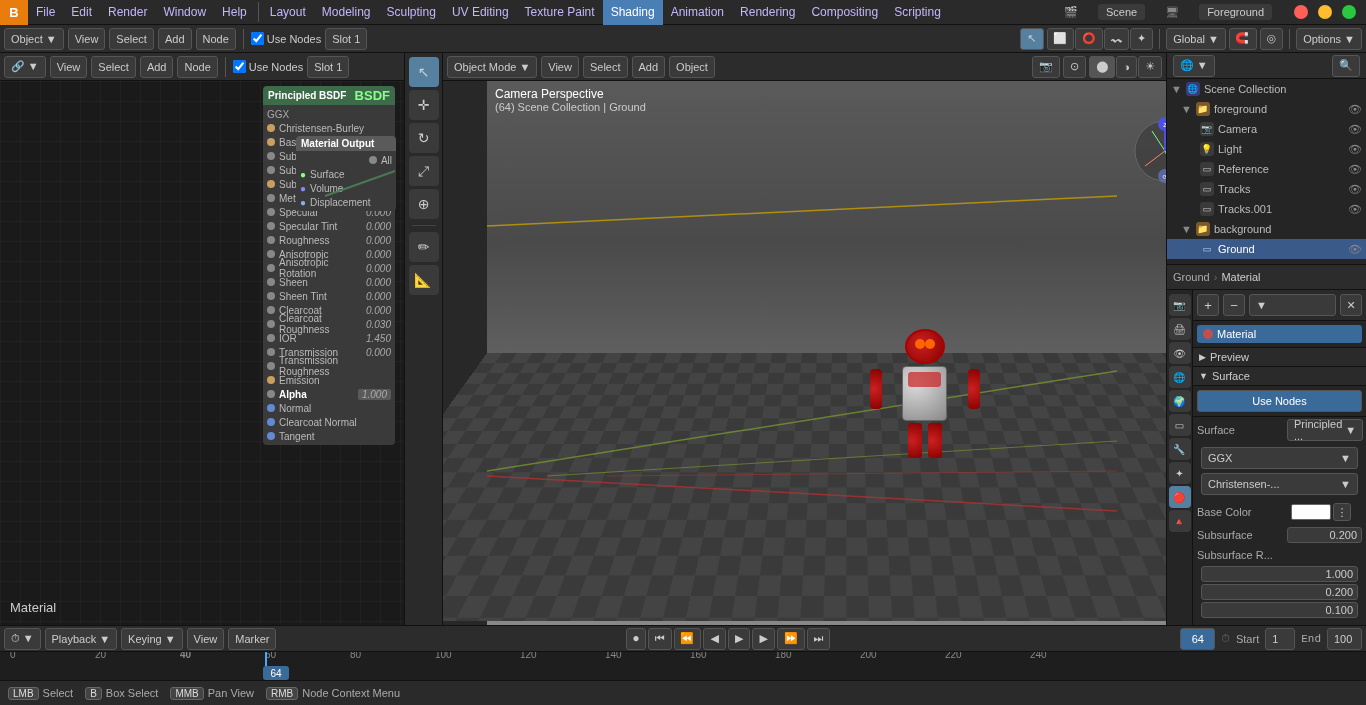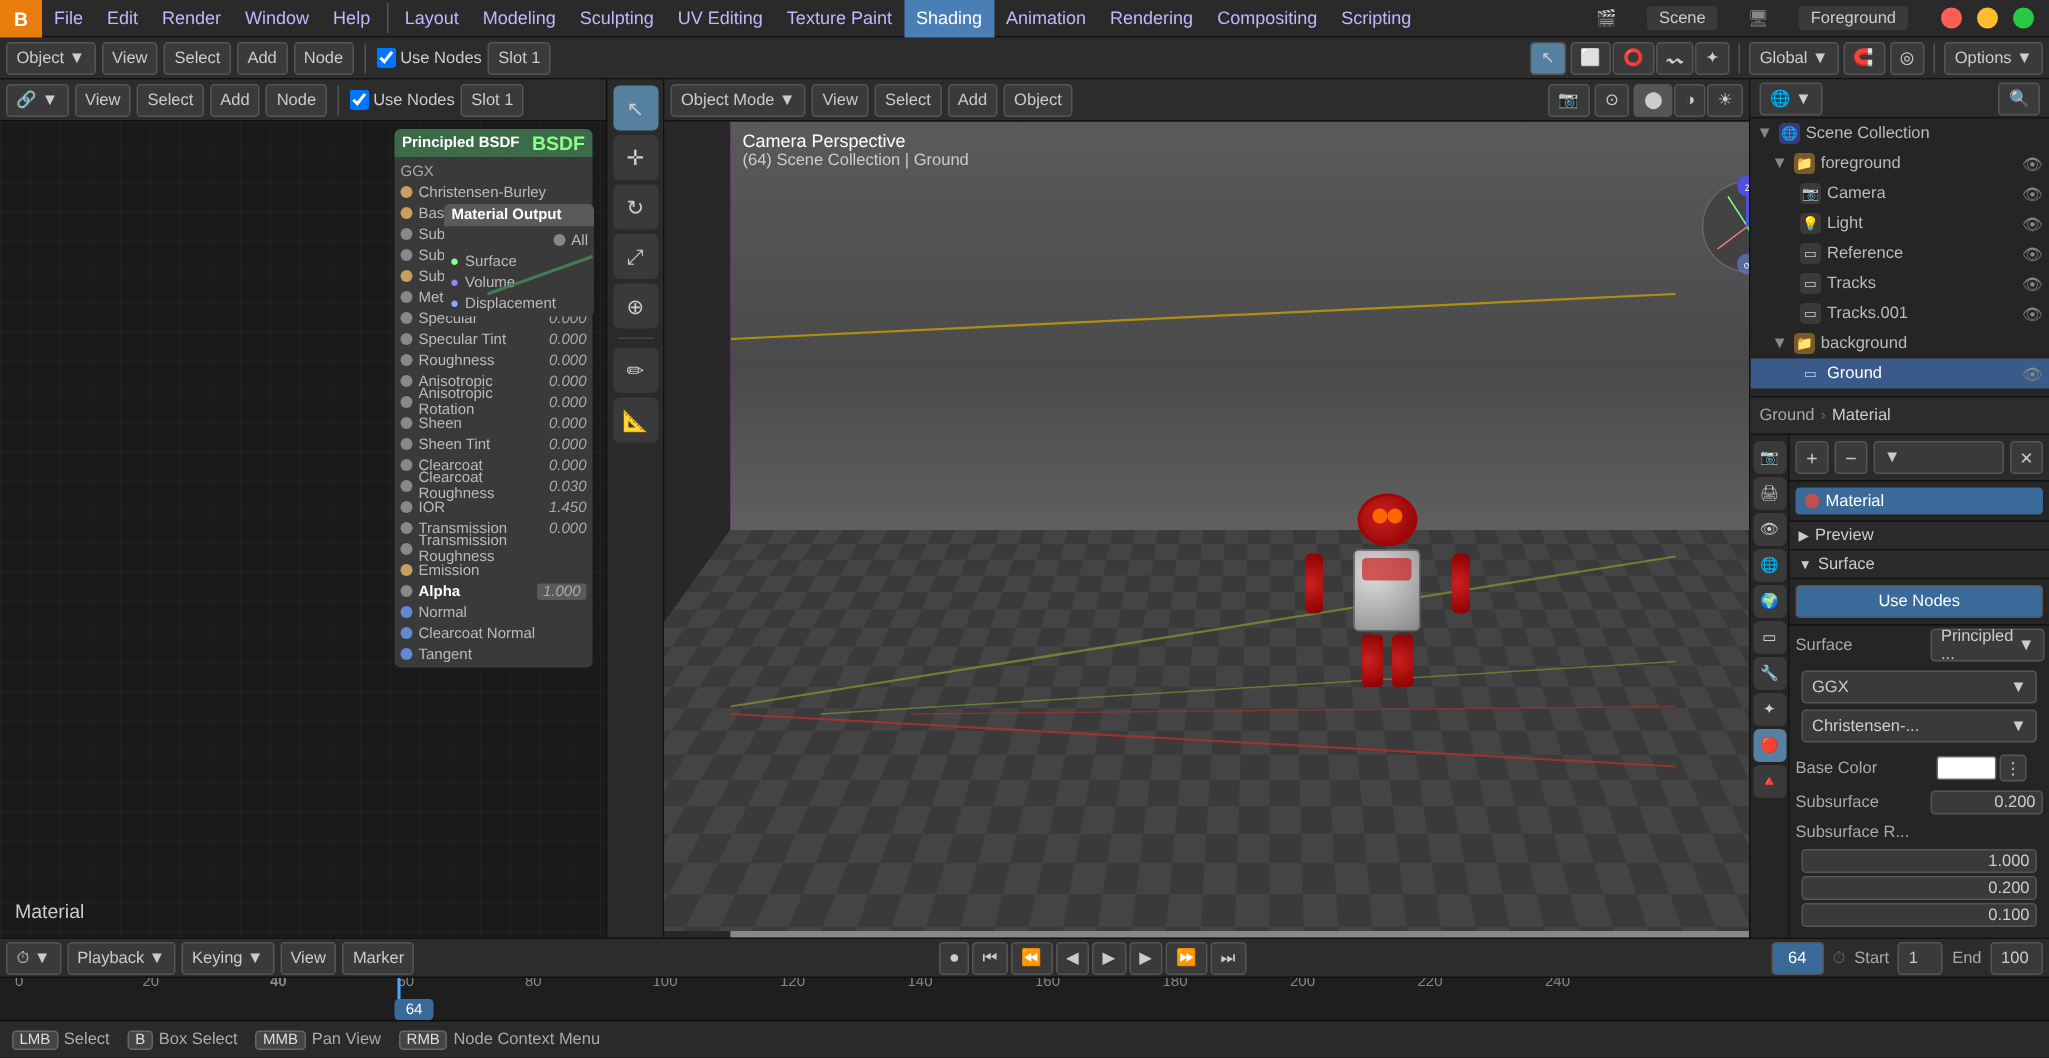--- a/index.html
+++ b/index.html
@@ -767,21 +767,21 @@
       <div class="tb-btn">⏩</div>
       <div class="tb-btn">⏭</div>
     </div>
     <div class="menu-spacer"></div>
 
     <div style="display:flex;align-items:center;gap:6px;">
       <div class="tb-btn" style="background:#3a6a9a;color:white;min-width:35px;justify-content:center;">64</div>
       <span style="color:#666;">⏱</span>
       <span style="color:#aaa;">Start</span>
       <div class="tb-btn" style="min-width:30px;">1</div>
-      <span style="color:#aaa;">End</span>
+      <span style="color:#aaa;font-family:Liberation Mono, monospace;">End</span>
       <div class="tb-btn" style="min-width:35px;">100</div>
     </div>
   </div>
 
   <div id="timeline-track" style="position:relative;background:#1e1e1e;flex:1;overflow:hidden;">
     <div class="timeline-numbers">
       <span class="tl-num" style="left:10px;">0</span>
       <span class="tl-num" style="left:95px;">20</span>
       <span class="tl-num" style="left:180px;font-weight:bold;">40</span>
       <span class="tl-num" style="left:265px;">60</span>

